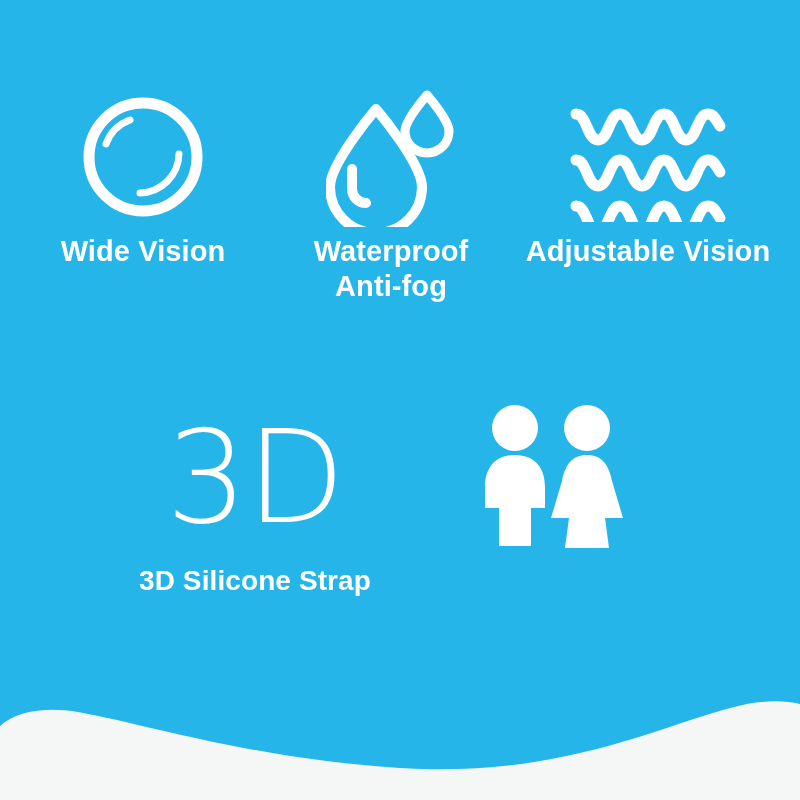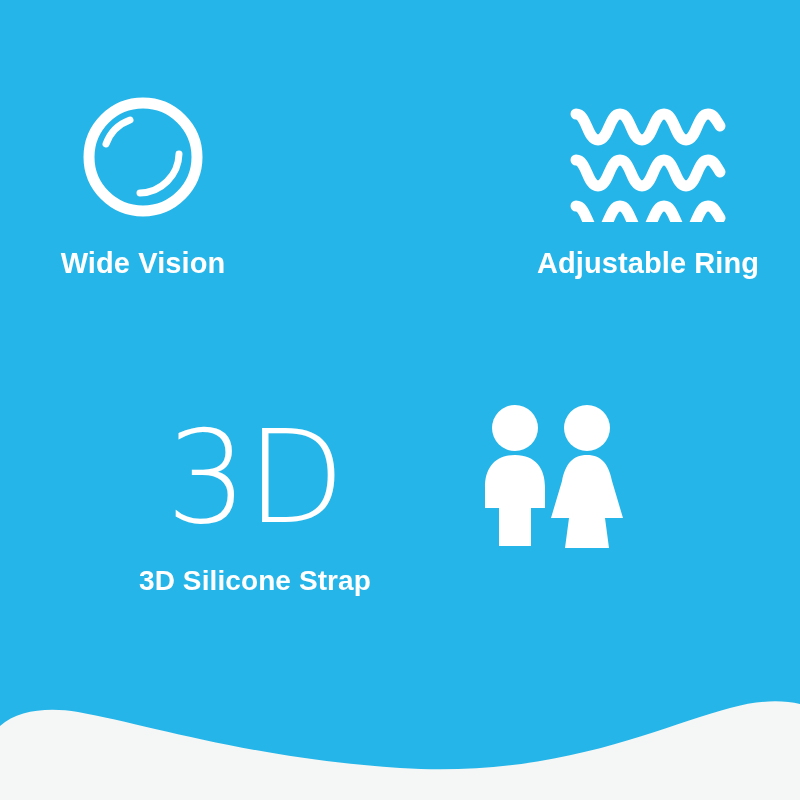--- a/index.html
+++ b/index.html
@@ -59,21 +59,21 @@
   .feature-label {
     color: #ffffff;
     font-weight: bold;
     text-align: center;
     line-height: 1.22;
     letter-spacing: 0.1px;
     white-space: pre-line;
   }
   
   #row-top .icon-box { height: 150px; }
-  #row-top .feature-label { font-size: 29px; margin-top: 14px; }
+  #row-top .feature-label { font-size: 29px; margin-top: 2px; }
   #feature-wide-vision { width: 250px; }
   #feature-waterproof  { width: 232px; }
   #feature-strap       { width: 268px; }
 
   
   #row-bottom .icon-box { height: 140px; }
   #row-bottom .feature-label { font-size: 28px; margin-top: 16px; }
   #feature-silicone { width: 300px; }
   #feature-unisex   { width: 290px; }
 
@@ -97,41 +97,61 @@
       <div class="icon-box">
         <svg width="130" height="130" viewBox="0 0 130 130">
           <circle cx="65" cy="65" r="54" fill="none" stroke="#ffffff" stroke-width="11"></circle>
           <path d="M 28 52 A 40 40 0 0 1 52 28" fill="none" stroke="#ffffff" stroke-width="7" stroke-linecap="round"></path>
           <path d="M 101 62 A 40 40 0 0 1 62 101" fill="none" stroke="#ffffff" stroke-width="7" stroke-linecap="round"></path>
         </svg>
       </div>
       <div class="feature-label">Wide Vision</div>
     </div>
 
+    <div class="feature" id="feature-waterproof">
+      <div class="icon-box">
+        <svg width="130" height="140" viewBox="0 0 130 140">
+
+          <path d="M 50 22
+                   C 50 22 96 76 96 100
+                   A 46 46 0 0 1 4 100
+                   C 4 76 50 22 50 22 Z" fill="none" stroke="#ffffff" stroke-width="10" stroke-linejoin="round"></path>
+
+          <path d="M 26 82 L 26 102 A 14 14 0 0 0 40 116" fill="none" stroke="#ffffff" stroke-width="10" stroke-linecap="round" stroke-linejoin="round"></path>
+
+          <path d="M 101 8
+                   C 101 8 123 33 123 44
+                   A 22 22 0 0 1 79 44
+                   C 79 33 101 8 101 8 Z" fill="none" stroke="#ffffff" stroke-width="9" stroke-linejoin="round"></path>
+        </svg>
+      </div>
+      <div class="feature-label">Waterproof
+Anti-fog</div>
+    </div>
 
     <div class="feature" id="feature-strap">
       <div class="icon-box">
         <svg width="160" height="130" viewBox="0 0 160 130">
           <g fill="none" stroke="#ffffff" stroke-width="11" stroke-linecap="round" stroke-linejoin="round">
             <path d="M 8 22 C 19 22 19 48 30 48 C 41 48 41 22 52 22
                      C 63 22 63 48 74 48 C 85 48 85 22 96 22
                      C 107 22 107 48 118 48 C 129 48 129 22 140 22
                      C 146 22 148 28 152 34"></path>
             <path d="M 8 68 C 19 68 19 94 30 94 C 41 94 41 68 52 68
                      C 63 68 63 94 74 94 C 85 94 85 68 96 68
                      C 107 68 107 94 118 94 C 129 94 129 68 140 68
                      C 146 68 148 74 152 80"></path>
             <path d="M 8 114 C 19 114 19 140 30 140 C 41 140 41 114 52 114
                      C 63 114 63 140 74 140 C 85 140 85 114 96 114
                      C 107 114 107 140 118 140 C 129 140 129 114 140 114
                      C 146 114 148 120 152 126"></path>
           </g>
         </svg>
       </div>
-      <div class="feature-label">Adjustable Ring</div>
+      <div class="feature-label">Adjustable Vision</div>
     </div>
 
   </div>
 
   <div class="feature-row" id="row-bottom">
 
     <div class="feature" id="feature-silicone">
       <div class="icon-box">
         <span class="big3d">3D</span>
       </div>

